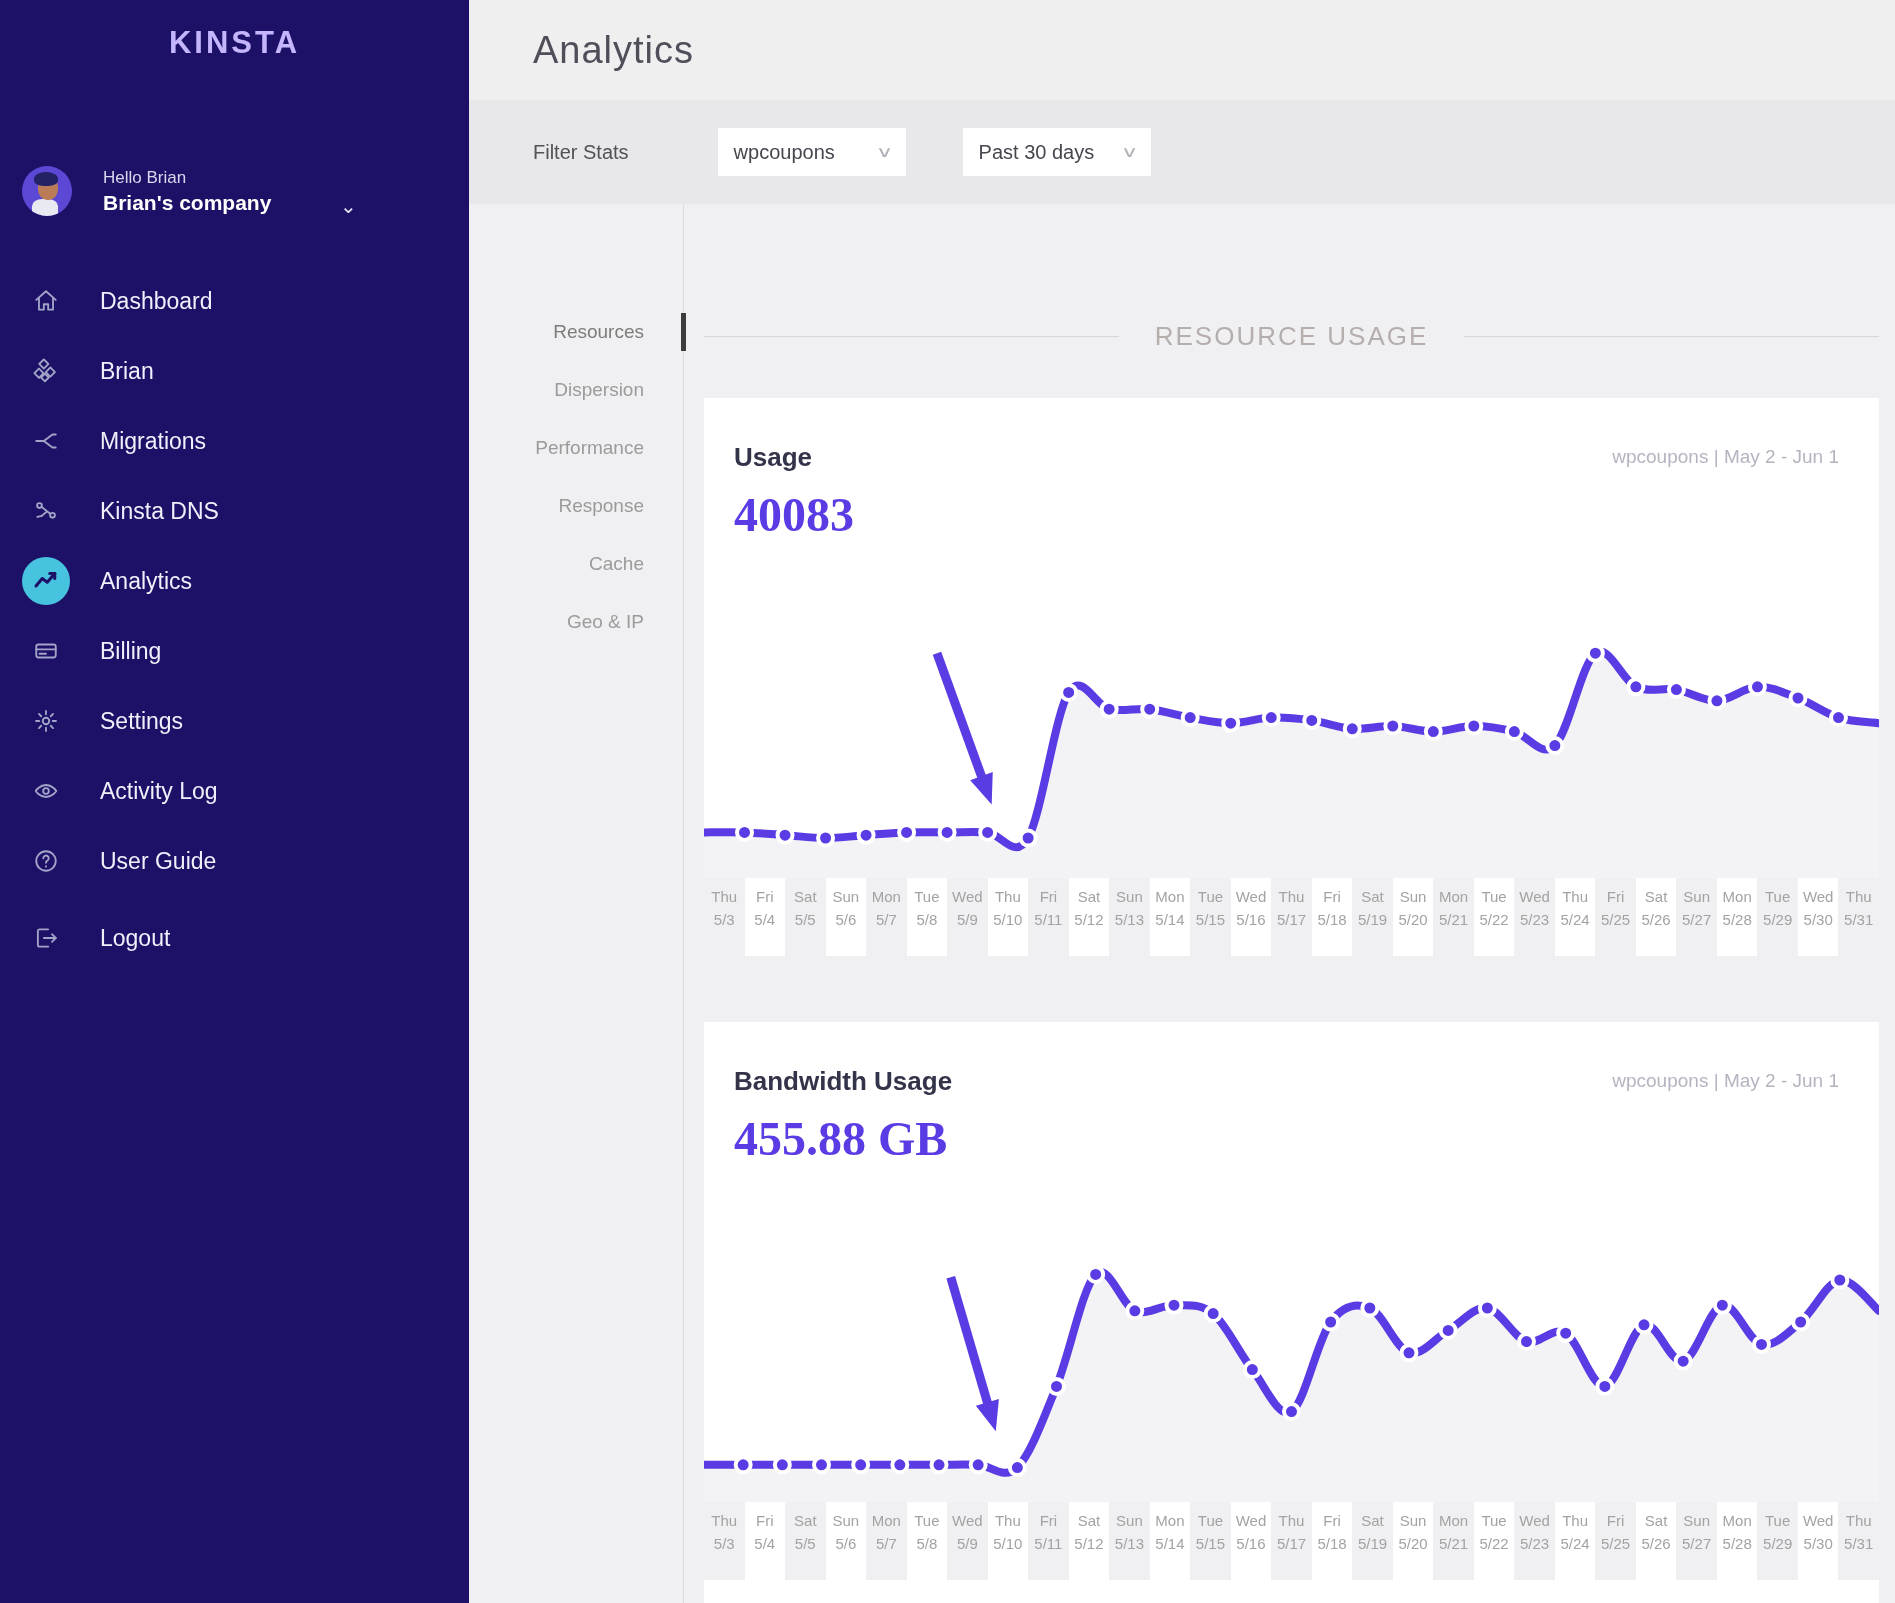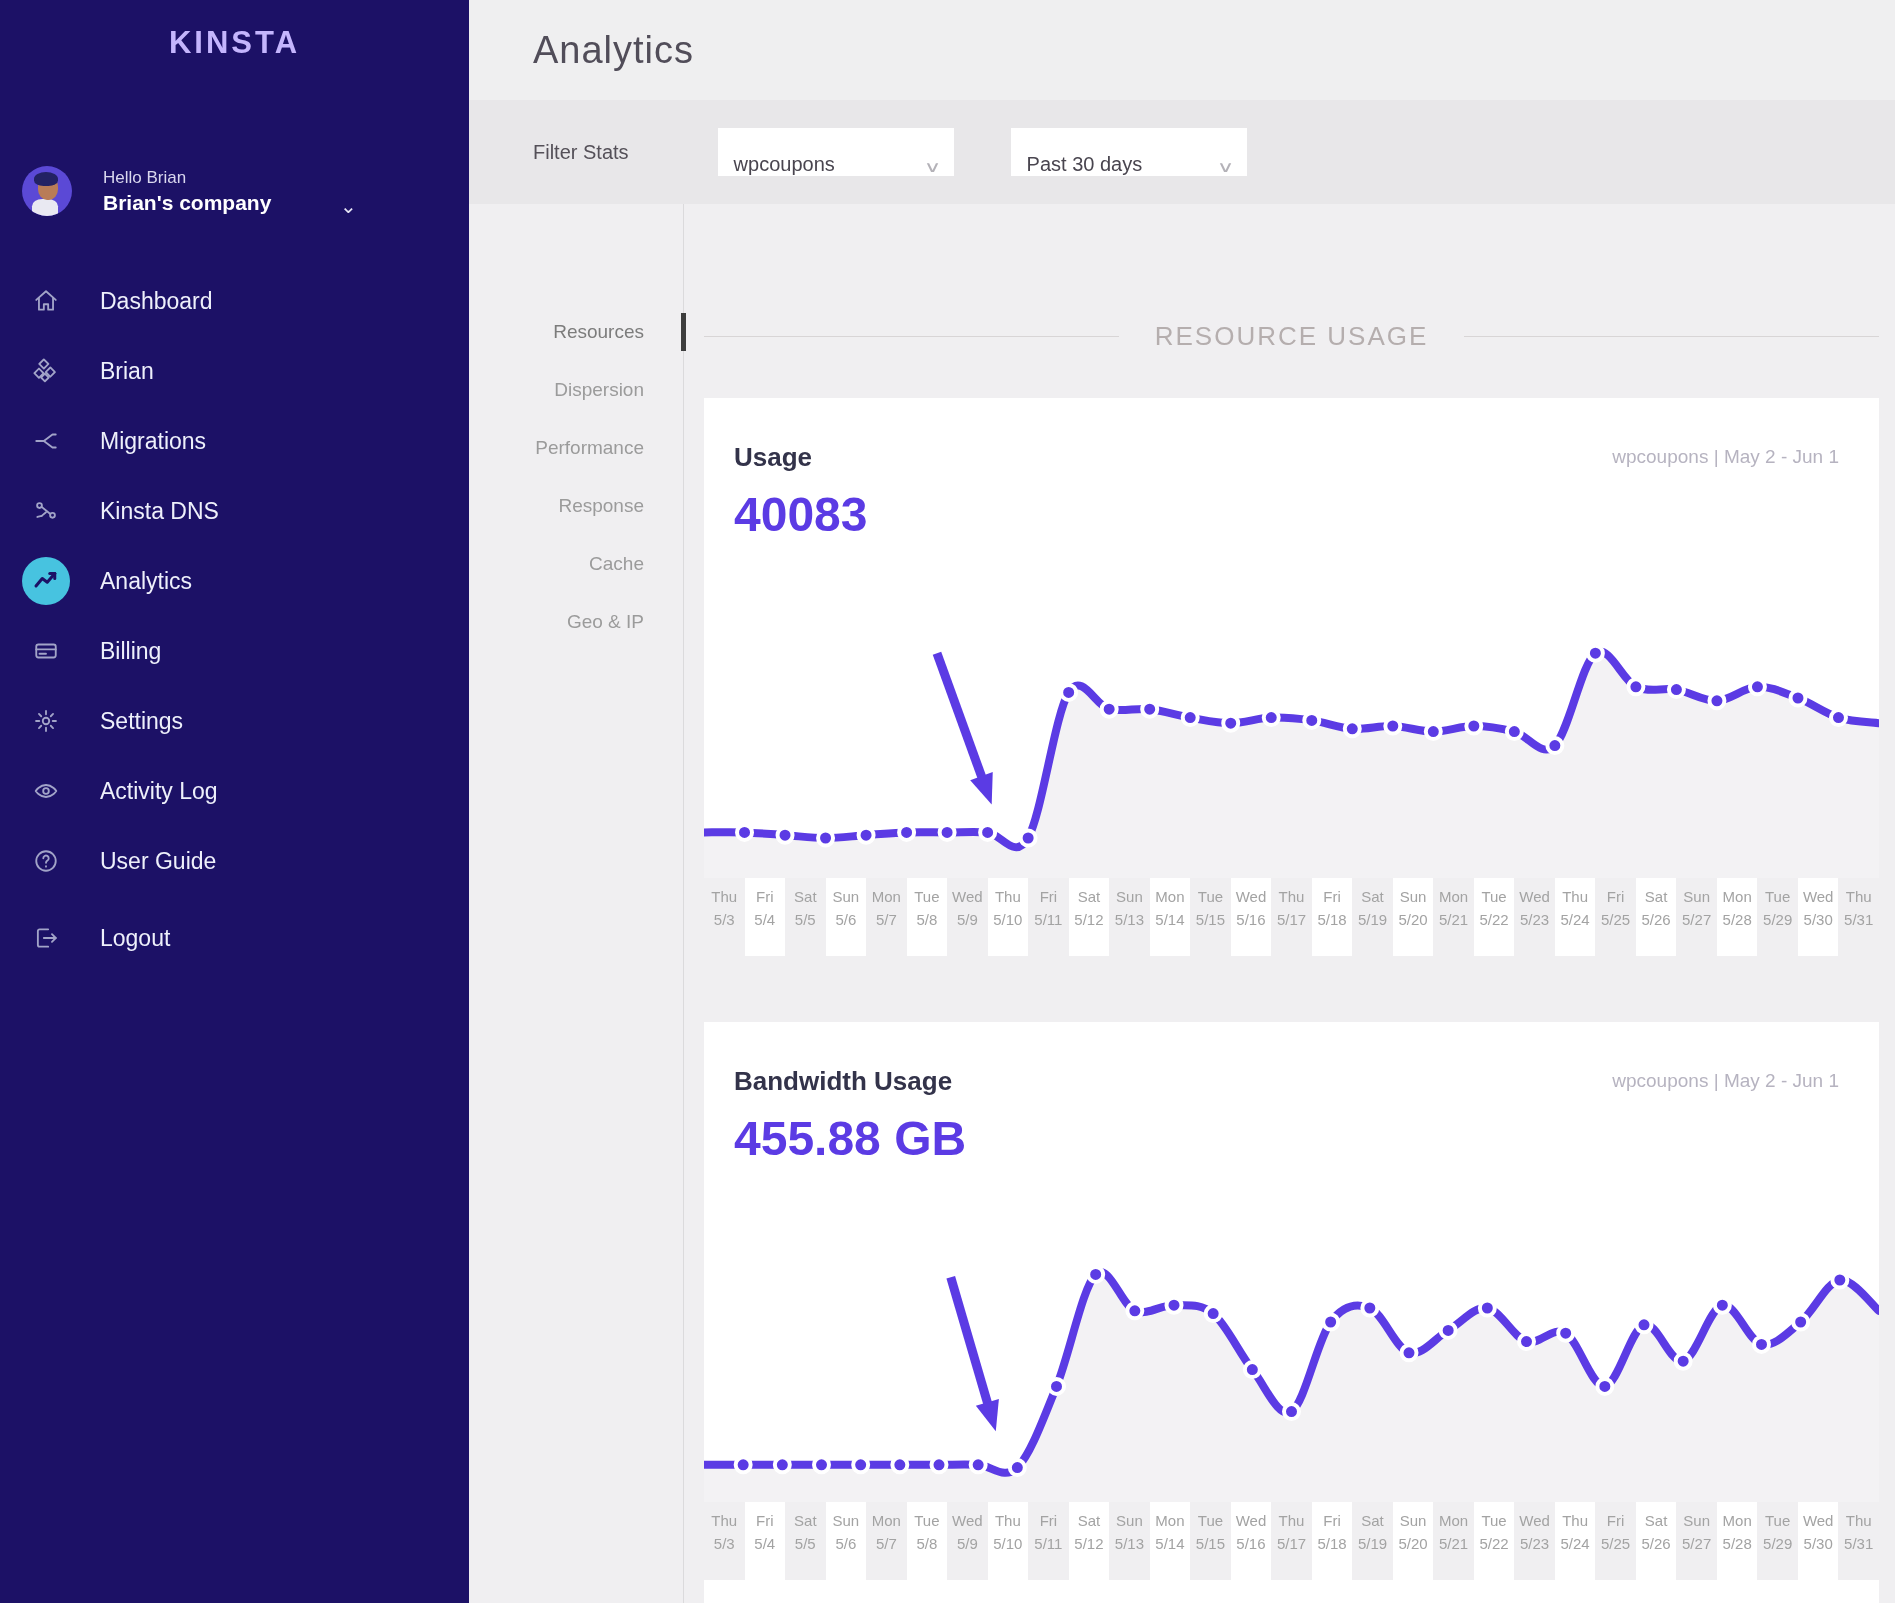--- a/index.html
+++ b/index.html
@@ -29,21 +29,21 @@
   .nav-item.active .nav-icon-wrap { background:#47c3e0; border-radius:50%; }
   .nav-item.active .nav-icon-wrap svg { stroke:#1c1166; stroke-width:2.4; }
   .nav-label { margin-left:30px; font-size:23px; color:#eef0fb; }
 
   
   .main { flex:1; display:flex; flex-direction:column; height:100%; }
   .topbar { height:100px; background:#efeff0; display:flex; align-items:center; padding-left:64px; flex:none; }
   .page-title { font-size:38px; font-weight:200; color:#514d59; letter-spacing:1px; }
   .filterbar { height:104px; background:#e8e7e9; display:flex; align-items:center; padding-left:64px; flex:none;gap:46px; }
   .filter-label { font-size:20px; color:#545058; margin-right:43px; }
-  .dropdown { width:236px; height:48px; background:#ffffff; display:flex; align-items:flex-end;
+  .dropdown { width:188px; height:48px; background:#ffffff; display:flex; align-items:center;
     justify-content:space-between; padding:0 16px; margin-right:11px; cursor:pointer; }
   .dropdown-value { font-size:20px; color:#49454f; }
   .dropdown-chevron { color:#b4b2b8; font-size:15px; transform:scaleX(1.6); }
 
   .content { flex:1; display:flex; background:#f0eff1; min-height:0; }
   .subnav { width:214px; min-width:214px; padding-top:99px; }
   .subnav-item { height:58px; display:flex; align-items:center; justify-content:flex-end;
     padding-right:39px; font-size:19px; color:#9b9b9b; cursor:pointer; }
   .subnav-item.active { color:#7c7c7c; }
 
@@ -52,21 +52,21 @@
 
   .section-header { display:flex; align-items:center; margin-top:117px; margin-bottom:46px; }
   .section-header .rule { flex:1; height:1px; background:#d8d5d6; }
   .section-title { font-size:26px; font-weight:300; color:#b5aeae; letter-spacing:2px;
     margin:0 36px; white-space:nowrap; }
 
   .card { background:#ffffff; width:1175px; position:relative; }
   .card + .card { margin-top:66px; }
   .card-head { padding:44px 40px 0 30px; height:160px; position:relative; }
   .card-title { font-size:26px; font-weight:700; color:#33334a; }
-  .card-value { font-size:48px; font-weight:700; color:#5b3be4; margin-top:14px; }
+  .card-value { font-size:48px; font-weight:700; color:#5b3be4; margin-top:14px;font-family:Liberation Serif, serif; }
   .card-meta { position:absolute; top:48px; right:40px; font-size:19px; color:#b6b3c0; }
   .chart-plot { width:1175px; height:320px; display:block; }
   .axis-band { display:flex; height:78px; }
   .axis-col { flex:1; text-align:center; padding-top:10px; }
   .axis-col.striped { background:#f0eff1; }
   .axis-day { font-size:15px; color:#a3a3a3; display:block; }
   .axis-date { font-size:15px; color:#a3a3a3; display:block; margin-top:6px; }
   .card.bandwidth { padding-bottom:32px; }
 </style>
 </head>

